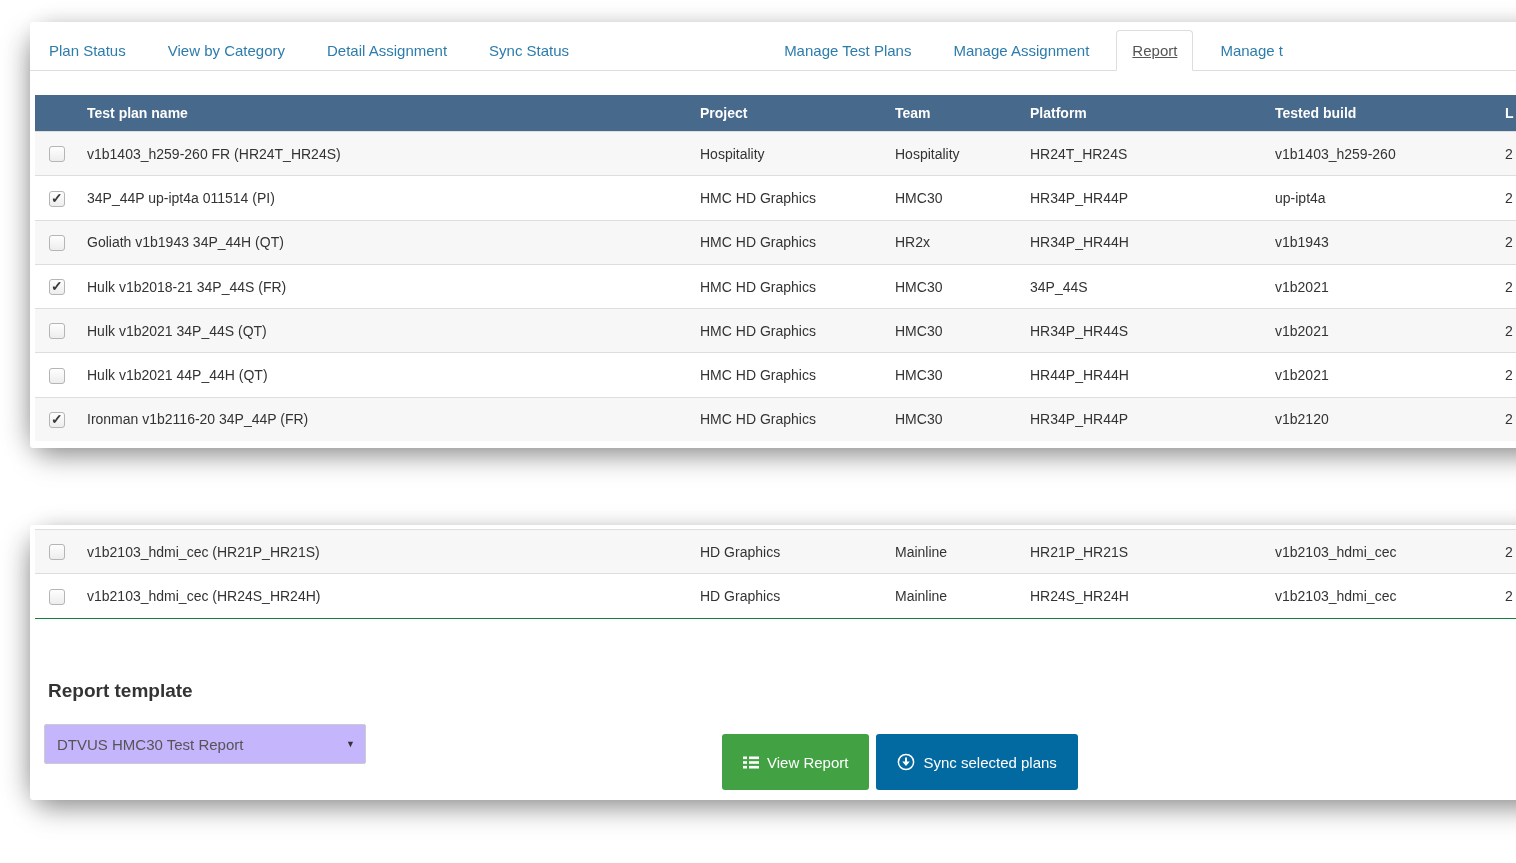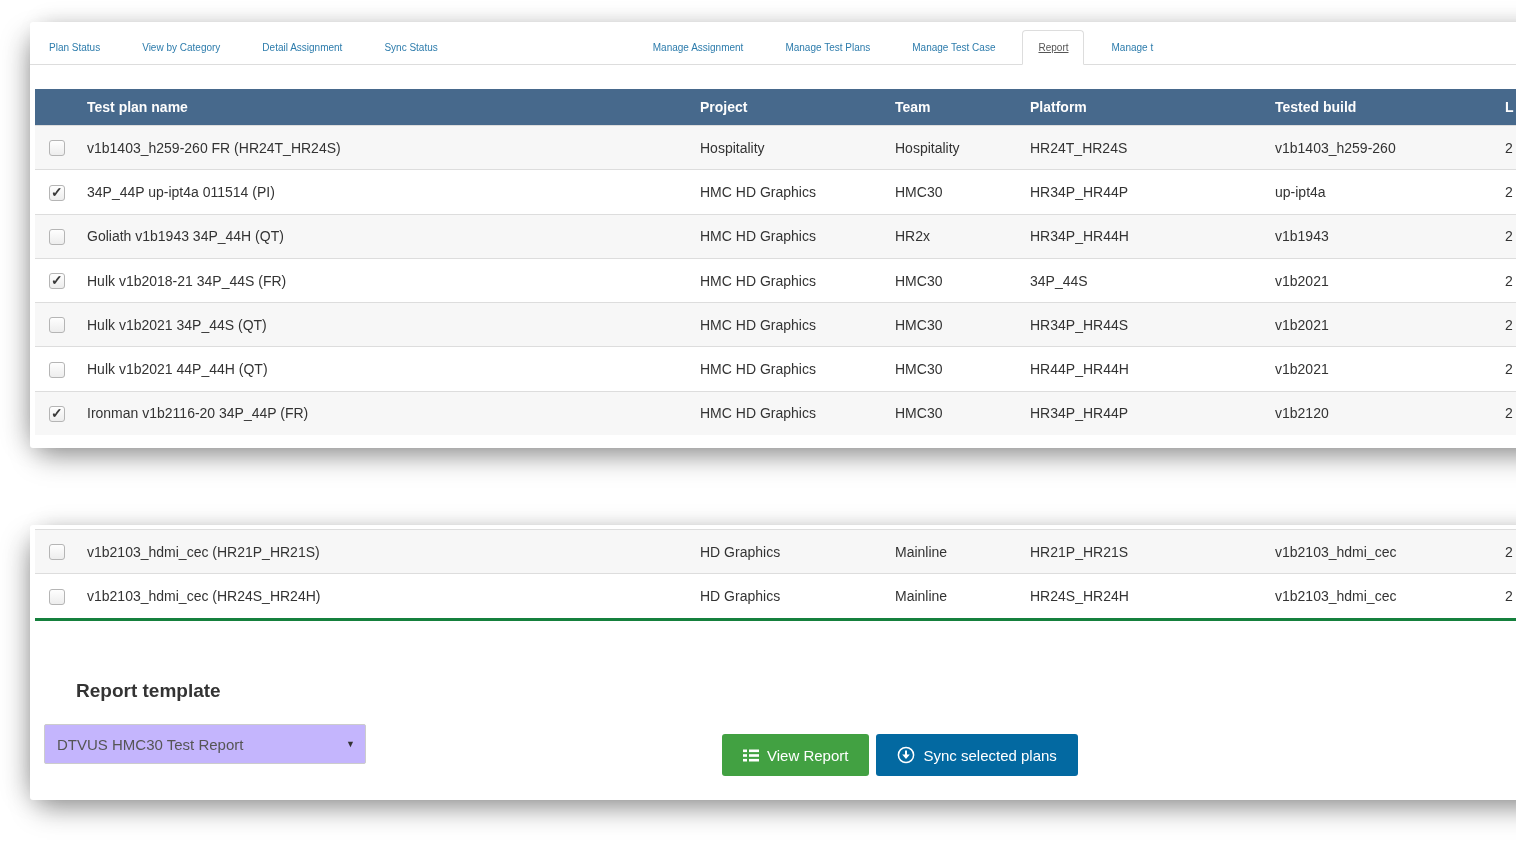--- a/index.html
+++ b/index.html
@@ -7,74 +7,73 @@
     font-family: "Liberation Sans", sans-serif; }
   .panel { position: absolute; left: 30px; background: #fff;
     box-shadow: 0 16px 26px -8px rgba(0,0,0,.38), -14px 4px 26px -10px rgba(0,0,0,.22),
                 0 -10px 22px -12px rgba(0,0,0,.18); border-radius: 3px; }
   .panel1 { top: 22px; width: 1552px; height: 426px; }
   .panel2 { top: 525px; width: 1552px; height: 275px; }
 
   
   .tabs { list-style: none; display: flex; align-items: flex-end;
     padding: 8px 0 0 4px; border-bottom: 1px solid #ddd; }
-  .tab { padding: 11px 15px; margin-right: 12px; font-size: 10px; color: #2d7cac;
+  .tab { padding: 11px 15px; margin-right: 12px; font-size: 15px; color: #2d7cac;
     white-space: nowrap; cursor: pointer; }
   .tab:nth-child(4) { margin-right: 185px; }
   .tab.active { color: #555; background: #fff; border: 1px solid #ddd;
     border-bottom: 1px solid #fff; border-radius: 4px 4px 0 0; margin-bottom: -1px; text-decoration: underline; }
 
   
   .tbl { border-collapse: collapse; table-layout: fixed; width: 1582px;
     margin: 24px 0 0 5px; font-size: 14px; color: #333; }
   .tbl th { background: #47698c; color: #fdfdfd; font-weight: bold; text-align: left;
     padding: 10px 8px; font-size: 14px; }
   .tbl td { padding: 13px 8px; border-top: 1px solid #ddd; white-space: nowrap;
     overflow: hidden; }
   .tbl tbody tr:nth-child(odd) { background: #f7f7f7; }
   .tbl2 { margin-top: 4px; }
-  .tbl2 tbody tr:last-child td { border-bottom: 3px solid #15803d; }
+  .tbl2 tbody tr:last-child td { border-bottom: 1px solid #15803d; }
 
   .cb { display: inline-block; width: 16px; height: 16px; border: 1px solid #b5b5b5;
     border-radius: 3px; background: linear-gradient(#fefefe, #ededed);
     vertical-align: middle; position: relative; cursor: pointer; }
   .cb.checked::after { content: "\2713"; position: absolute; left: 1px; top: -2px;
     font-size: 14px; font-weight: bold; color: #3a3a3a; }
   .cb-cell { text-align: center; }
 
   
   .h-template { position: absolute; top: 155px; left: 18px; font-size: 19px;
-    font-weight: bold; color: #333; margin-left: 28px; }
+    font-weight: bold; color: #333; }
   .select { position: absolute; top: 199px; left: 14px; width: 322px; height: 40px;
     border: 1px solid #ccc; border-radius: 2px; background: #c4b5fd; display: flex;
     align-items: center; padding: 0 10px 0 12px; font-size: 15px; color: #555;
     cursor: pointer; }
   .select .sel-label { flex: 1; white-space: nowrap; overflow: hidden; }
   .select .caret { font-size: 9px; color: #333; margin-left: 8px; }
 
   .btn-row { position: absolute; top: 209px; left: 692px; display: flex; gap: 7px; }
-  .btn { display: flex; align-items: center; gap: 8px; height: 42px; border: none;
+  .btn { display: flex; align-items: center; gap: 8px; height: 56px; border: none;
     border-radius: 3px; padding: 0 21px; font-size: 15px; color: #fff;
     font-family: "Liberation Sans", sans-serif; cursor: pointer; white-space: nowrap; }
   .btn.green { background: #42a142; }
   .btn.blue  { background: #0369a1; }
   .btn svg { display: block; }
 </style>
 </head>
 <body>
 
 <div class="panel panel1">
   <ul class="tabs" id="tabs">
       <li class="tab">Plan Status</li>
       <li class="tab">View by Category</li>
       <li class="tab">Detail Assignment</li>
       <li class="tab">Sync Status</li>
+      <li class="tab">Manage Test Plans</li>
       <li class="tab">Manage Assignment</li>
-      <li class="tab">Manage Test Plans</li>
-      <li class="tab">Manage Test Case</li>
       <li class="tab active">Report</li>
       <li class="tab">Manage t</li>
     </ul>
   <table class="tbl">
     <colgroup>
       <col style="width:44px">
         <col style="width:613px">
         <col style="width:195px">
       <col style="width:135px">
         <col style="width:245px">

